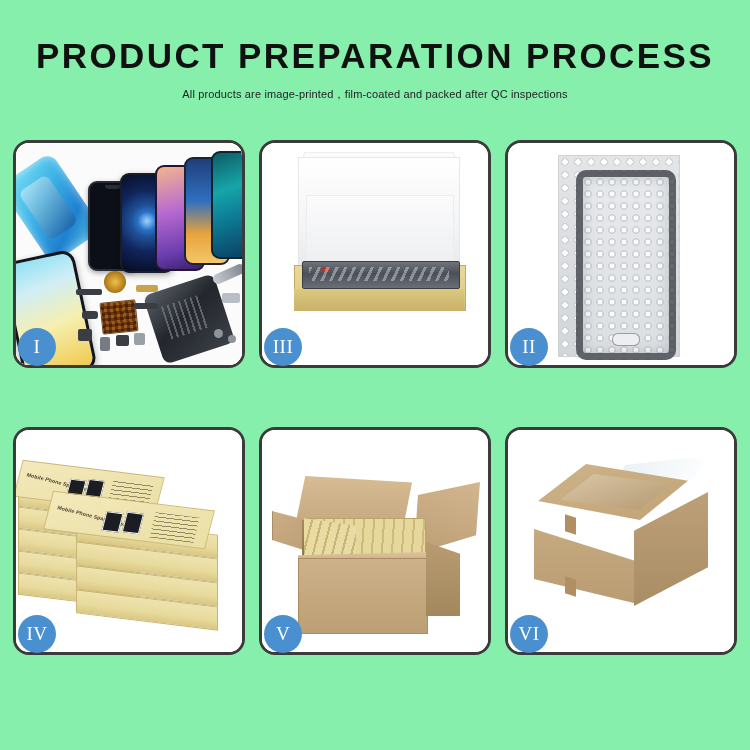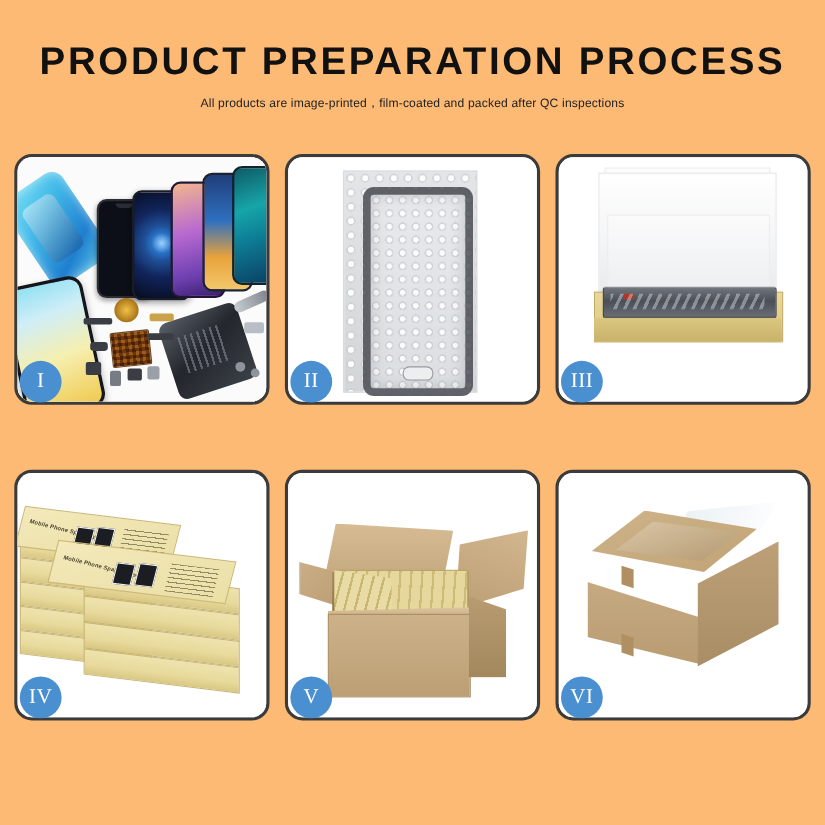--- a/index.html
+++ b/index.html
@@ -9,21 +9,21 @@
     height: 750px;
     background: #ffffff;
     font-family: "Liberation Sans", sans-serif;
     overflow: hidden;
   }
 
   #page {
     position: relative;
     width: 750px;
     height: 750px;
-    background: #fdba74;
+    background: #86efac;
   }
 
   
   .header {
     position: absolute;
     top: 34px;
     left: 0;
     width: 750px;
     text-align: center;
   }
@@ -401,40 +401,40 @@
         <div class="p-dot p1-d8"></div>
         <div class="p-dot p1-d9"></div>
         <div class="p-dot p1-d10"></div>
         <div class="p-dot p1-d11"></div>
       </div>
       <div class="badge">I</div>
     </div>
 
     <div class="panel">
       <div class="panel-inner">
-        <div class="p2-wrap"></div>
-        <div class="p2-screen">
-          <div class="p2-home"></div>
-        </div>
-      </div>
-      <div class="badge">II</div>
-    </div>
-
-    <div class="panel">
-      <div class="panel-inner">
         <div class="p3-lid"></div>
         <div class="p3-foam"></div>
         <div class="p3-foam2"></div>
         <div class="p3-tray"></div>
         <div class="p3-part">
           <div class="p3-red"></div>
         </div>
         <div class="p3-trayfront"></div>
       </div>
       <div class="badge">III</div>
+    </div>
+
+    <div class="panel">
+      <div class="panel-inner">
+        <div class="p2-wrap"></div>
+        <div class="p2-screen">
+          <div class="p2-home"></div>
+        </div>
+      </div>
+      <div class="badge">II</div>
     </div>
 
     <div class="panel">
       <div class="panel-inner">
         <div class="p4-stack">
 
           <div class="p4-box" style="left:2px;  top:62px;  width:118px; height:20px; transform:skewY(7deg);"></div>
           <div class="p4-box" style="left:2px;  top:84px;  width:118px; height:20px; transform:skewY(7deg);"></div>
           <div class="p4-box" style="left:2px;  top:106px; width:118px; height:20px; transform:skewY(7deg);"></div>
           <div class="p4-box" style="left:2px;  top:128px; width:118px; height:20px; transform:skewY(7deg);"></div>

